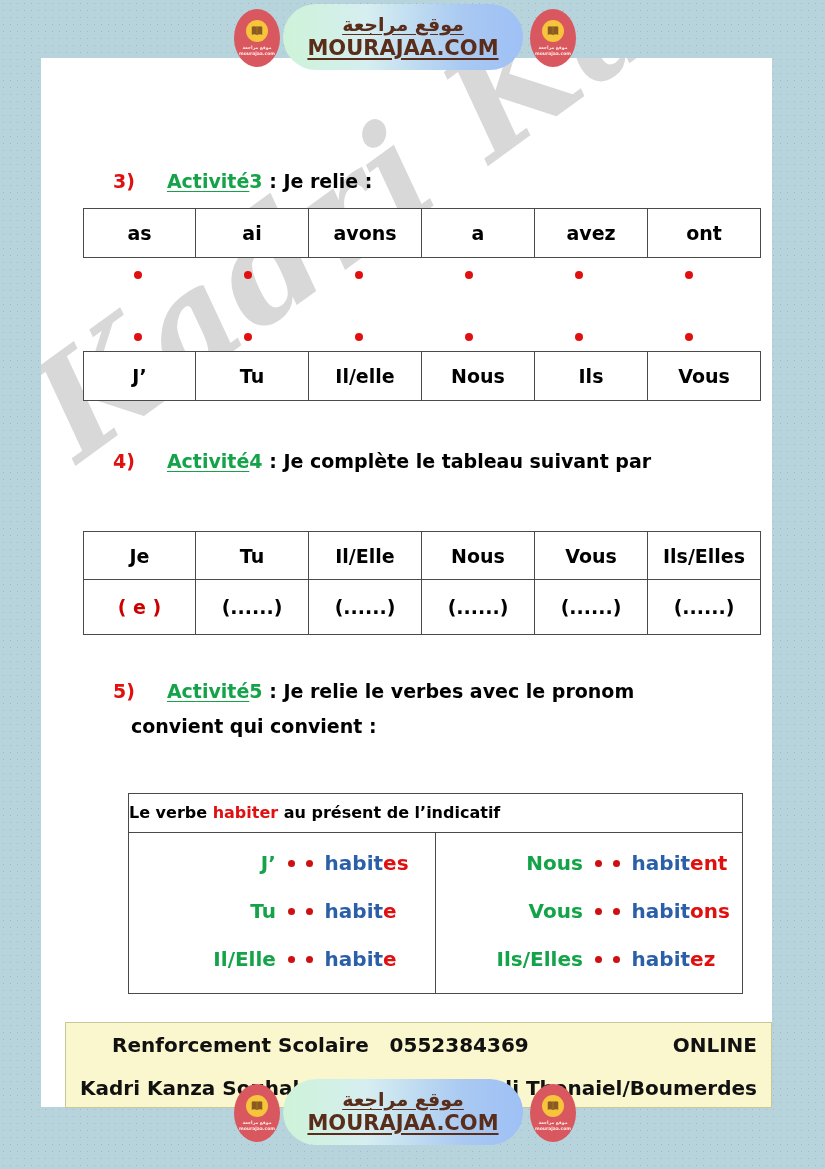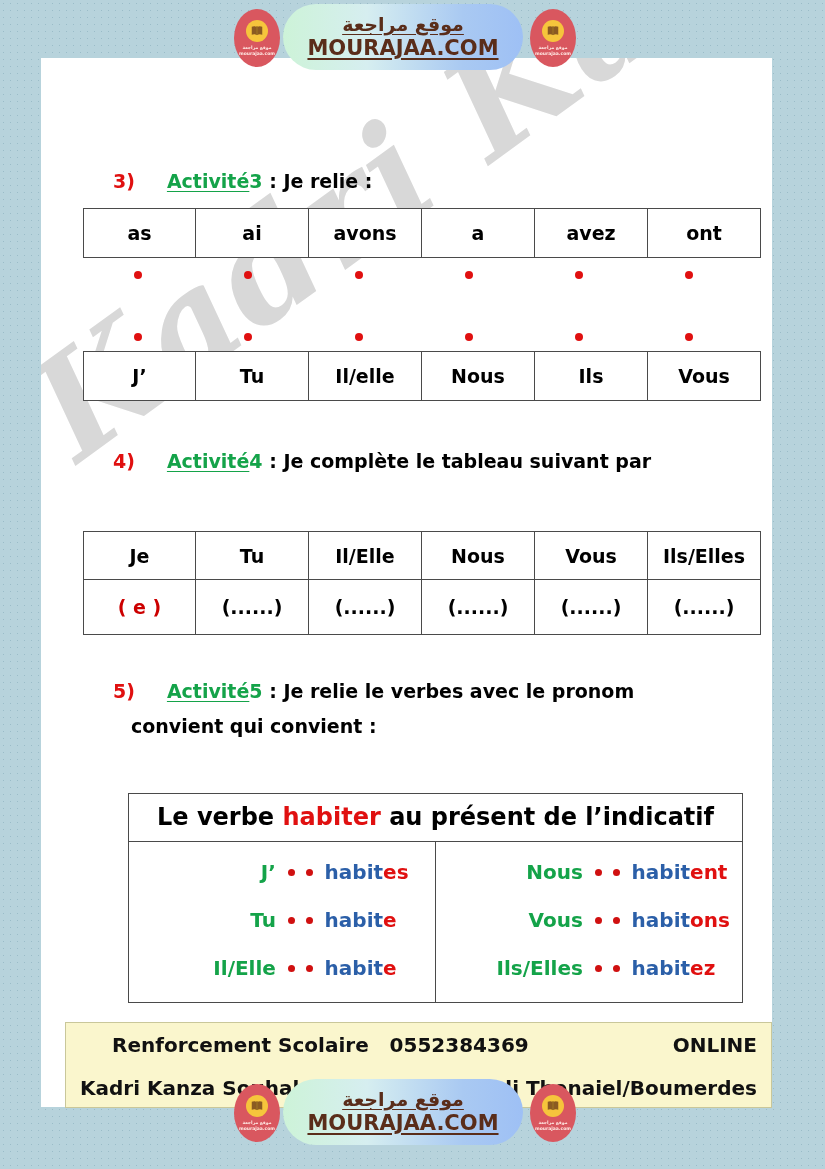--- a/index.html
+++ b/index.html
@@ -108,26 +108,25 @@
   .conj {
     position: absolute;
     left: 128px;
     top: 793px;
     width: 615px;
     border: 1px solid #4a4a4a;
     background: #fff;
     box-sizing: border-box;
   }
   .conj-title {
-    text-align: center;
     padding: 9px 0 10px;
     border-bottom: 1px solid #4a4a4a;
     font-family: "DejaVu Sans", sans-serif;
     font-weight: 700;
-    font-size: 24px;
+    font-size: 16px;
     color: #000;
   }
   .conj-title .verb { color: #e01010; }
   .conj-body {
     display: flex;
   }
   .conj-col {
     flex: 1 1 50%;
     padding: 6px 0 10px;
   }

